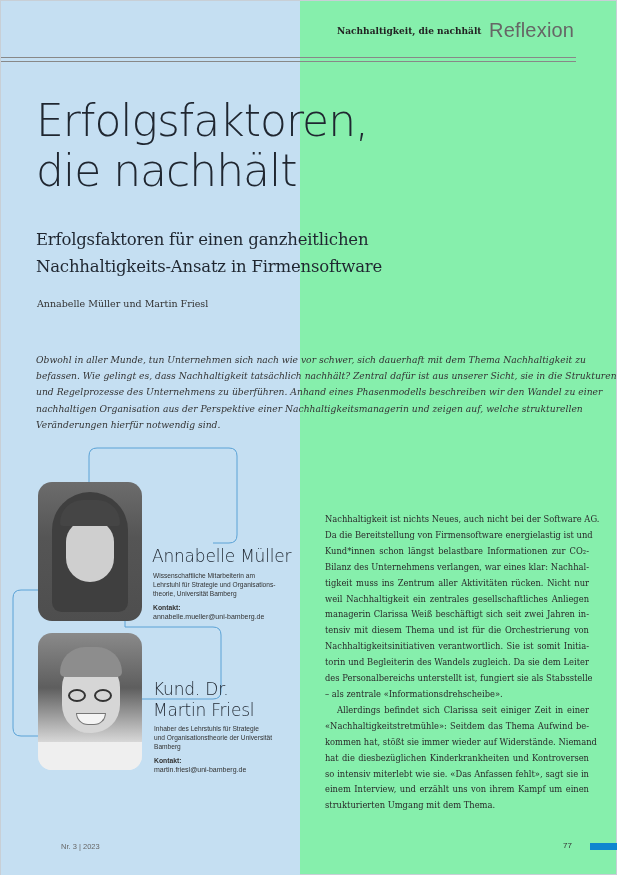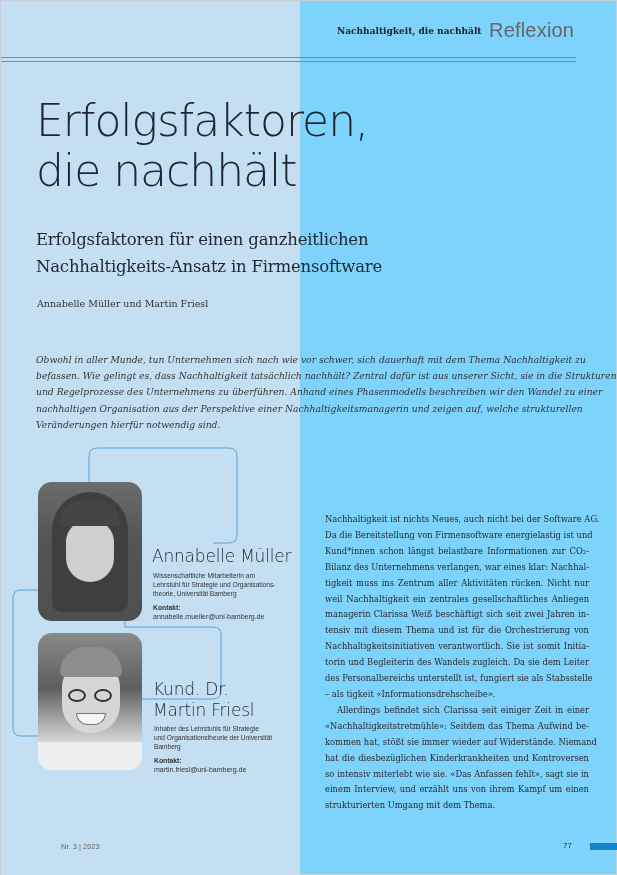--- a/index.html
+++ b/index.html
@@ -1,17 +1,17 @@
 <!DOCTYPE html>
 <html><head>
 <meta charset="utf-8">
 <style>
   html, body { margin: 0; padding: 0; }
   body { width: 617px; height: 875px; position: relative; overflow: hidden; background: #ffffff; font-family: "Liberation Sans", sans-serif; color: #222; }
-  .page { position: absolute; left: 0; top: 0; width: 617px; height: 875px; border: 1px solid #c8cfd6; box-sizing: border-box; background: #7dd3fc; }
+  .page { position: absolute; left: 0; top: 0; width: 617px; height: 875px; border: 1px solid #c8cfd6; box-sizing: border-box; background: #86efac; }
   .blue-col { position: absolute; left: 0; top: 0; width: 299px; height: 875px; background: #c5dff2; }
   .header-running { position: absolute; top: 25px; left: 336px; font-family: "DejaVu Serif", serif; font-weight: bold; font-size: 9px; color: #222; }
   .header-section { position: absolute; top: 18px; left: 488px; font-family: "Liberation Sans", sans-serif; font-size: 20px; color: #666; font-weight: 300; letter-spacing: 0.2px; }
   .header-line { position: absolute; top: 56px; left: 0; width: 575px; height: 3px; border-top: 1px solid #888; border-bottom: 1px solid #888; }
   .title { position: absolute; top: 95px; left: 35px; font-family: "DejaVu Sans", sans-serif; font-weight: 200; font-size: 44px; line-height: 50px; color: #1f2630; letter-spacing: -1px; }
   .title .line { display: block; white-space: nowrap; }
   .subtitle { position: absolute; top: 225px; left: 35px; font-family: "DejaVu Serif", serif; font-size: 16.5px; line-height: 27px; color: #1f2630; letter-spacing: -0.2px; }
   .subtitle .line { display: block; white-space: nowrap; }
   .authors { position: absolute; top: 297px; left: 36px; font-family: "DejaVu Serif", serif; font-size: 9.5px; color: #333; }
   .abstract { position: absolute; top: 351px; left: 35px; width: 560px; font-family: "DejaVu Serif", serif; font-style: italic; font-size: 9.2px; line-height: 16.2px; color: #333; }
@@ -126,21 +126,21 @@
     <span class="line">Da die Bereitstellung von Firmensoftware energielastig ist und</span>
     <span class="line">Kund*innen schon längst belastbare Informationen zur CO₂-</span>
     <span class="line">Bilanz des Unternehmens verlangen, war eines klar: Nachhal-</span>
     <span class="line">tigkeit muss ins Zentrum aller Aktivitäten rücken. Nicht nur</span>
     <span class="line">weil Nachhaltigkeit ein zentrales gesellschaftliches Anliegen</span>
     <span class="line">managerin Clarissa Weiß beschäftigt sich seit zwei Jahren in-</span>
     <span class="line">tensiv mit diesem Thema und ist für die Orchestrierung von</span>
     <span class="line">Nachhaltigkeitsinitiativen verantwortlich. Sie ist somit Initia-</span>
     <span class="line">torin und Begleiterin des Wandels zugleich. Da sie dem Leiter</span>
     <span class="line">des Personalbereichs unterstellt ist, fungiert sie als Stabsstelle</span>
-    <span class="line last">– als tigkeit «Informationsdrehscheibe».</span>
+    <span class="line last">– als zentrale «Informationsdrehscheibe».</span>
     <span class="line indent">Allerdings befindet sich Clarissa seit einiger Zeit in einer</span>
     <span class="line">«Nachhaltigkeitstretmühle»: Seitdem das Thema Aufwind be-</span>
     <span class="line">kommen hat, stößt sie immer wieder auf Widerstände. Niemand</span>
     <span class="line">hat die diesbezüglichen Kinderkrankheiten und Kontroversen</span>
     <span class="line">so intensiv miterlebt wie sie. «Das Anfassen fehlt», sagt sie in</span>
     <span class="line">einem Interview, und erzählt uns von ihrem Kampf um einen</span>
     <span class="line last">strukturierten Umgang mit dem Thema.</span>
   </div>
 
   <div class="footer-issue">Nr. 3 | 2023</div>

